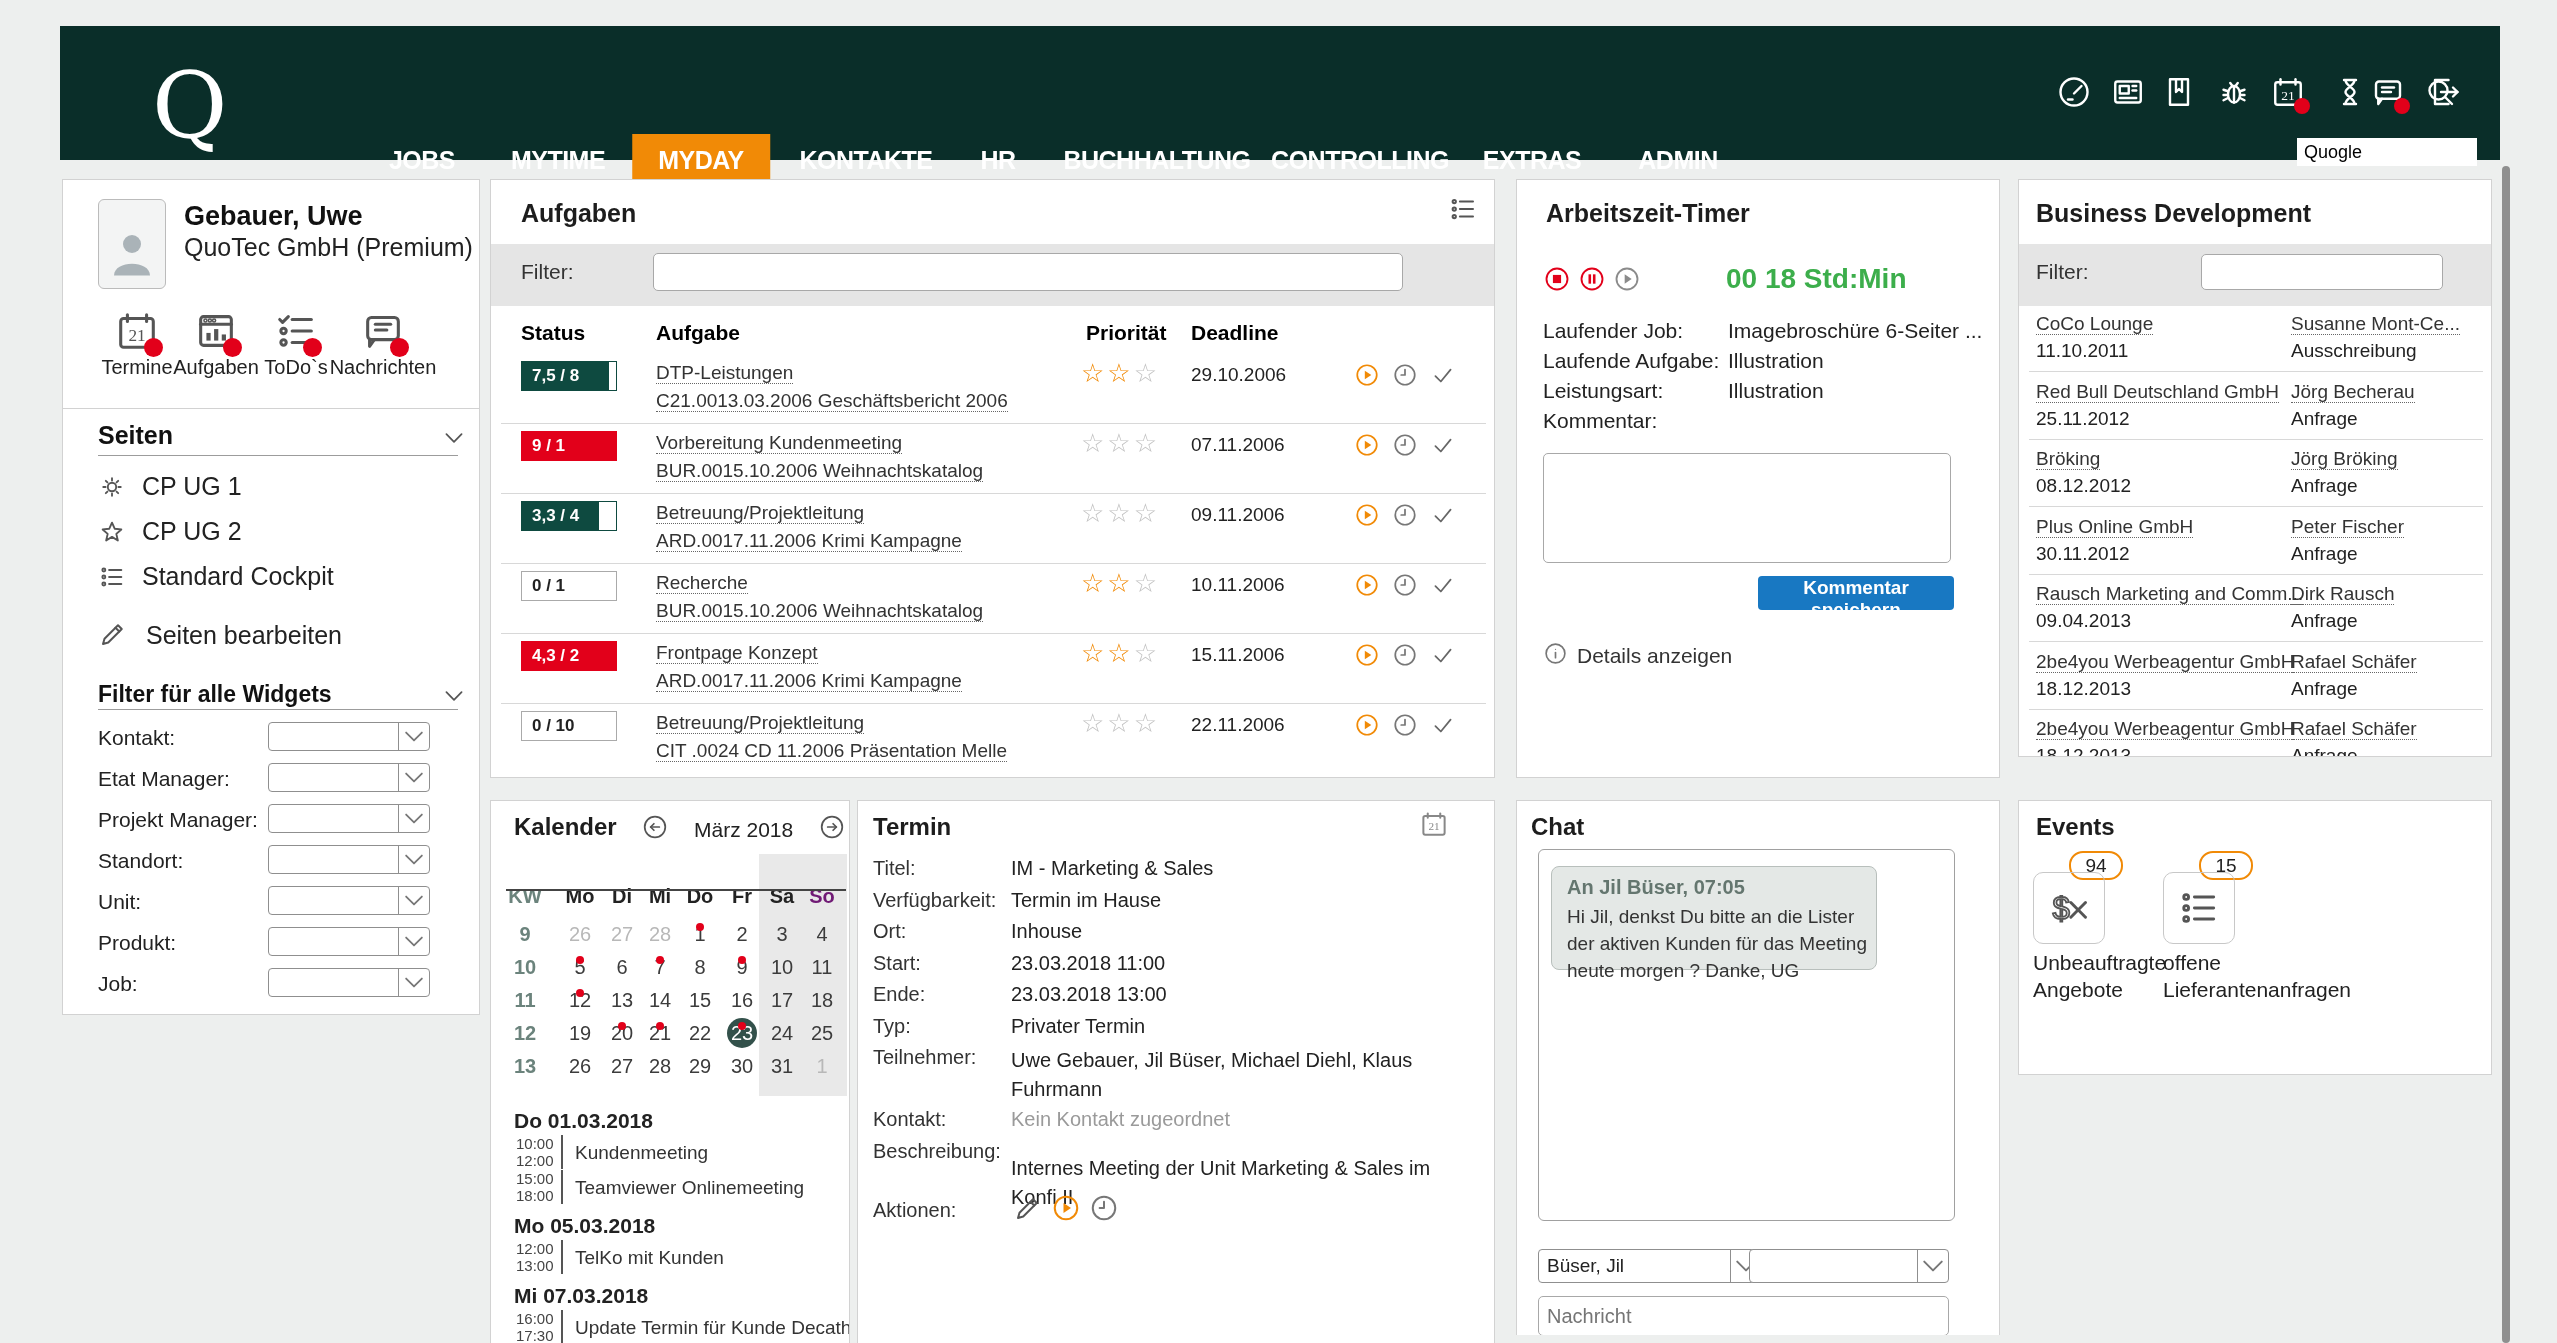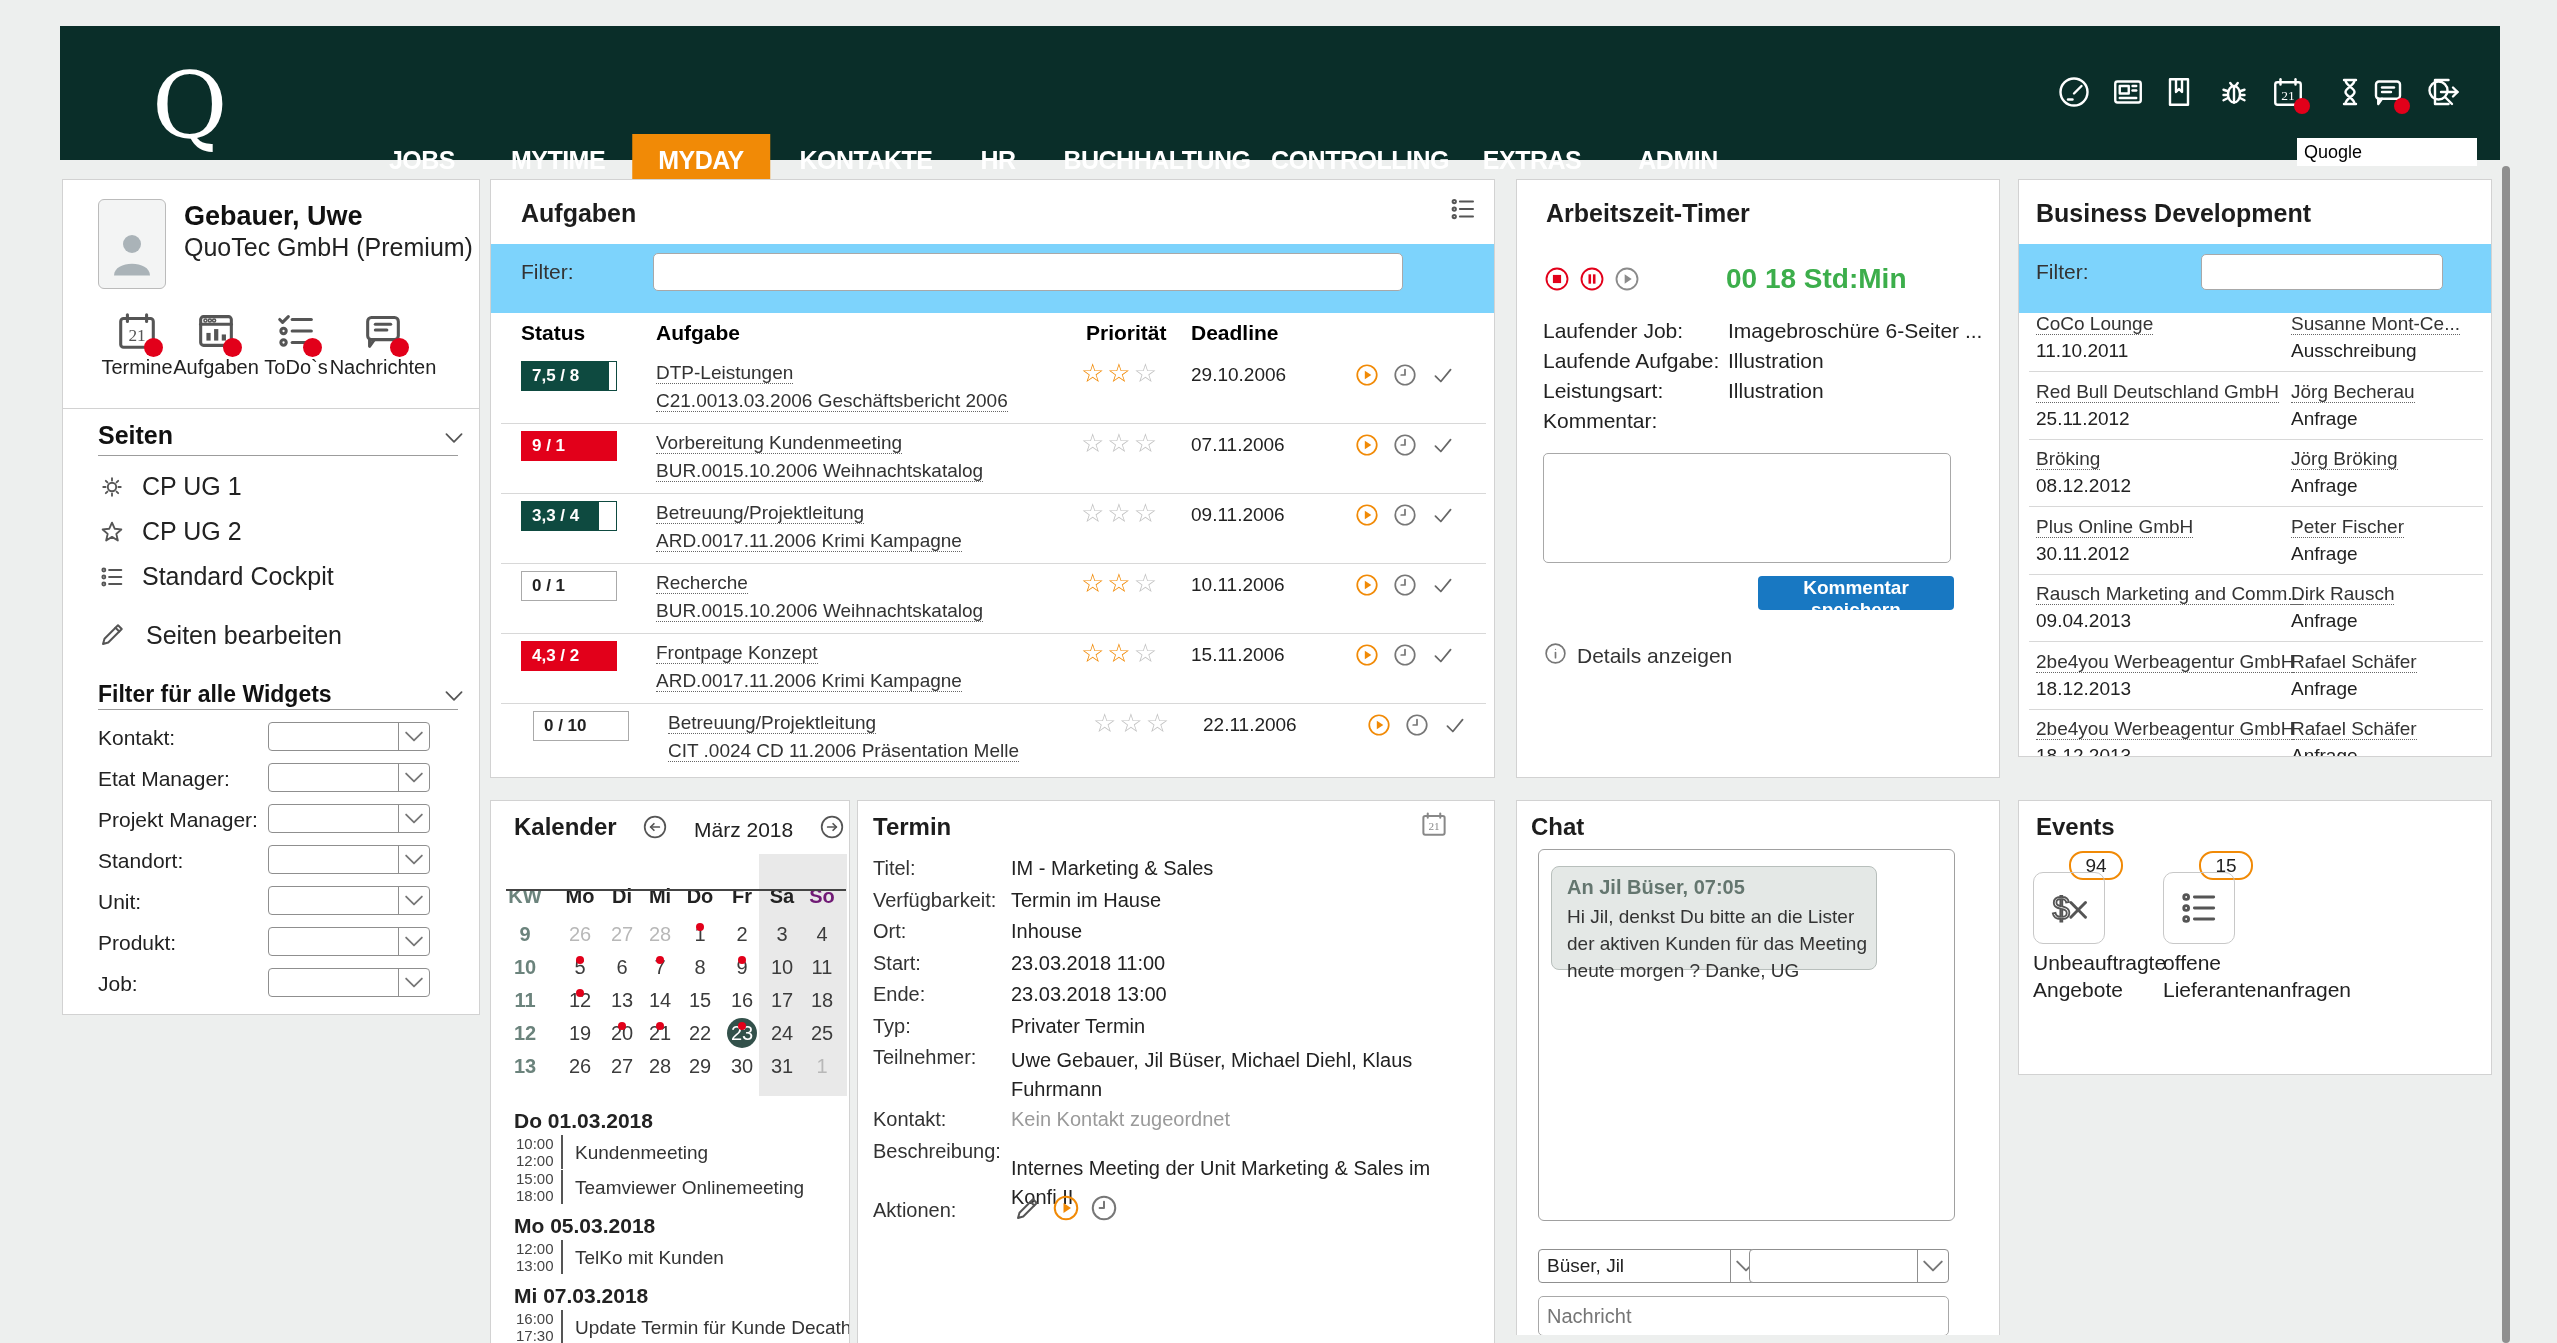--- a/index.html
+++ b/index.html
@@ -12,21 +12,21 @@
   #logo{left:92px;top:30px;color:#fff;font-family:"DejaVu Serif",serif;font-size:92px;line-height:100px;}
   .navitem{top:108px;height:52px;line-height:52px;color:#fff;font-weight:bold;font-size:25px;transform:translateX(-50%);letter-spacing:-0.5px;white-space:nowrap;cursor:pointer;}
   .navitem.active{background:#f18a06;padding:0 26px;}
   .hicon{top:48px;width:36px;height:36px;color:#fff;cursor:pointer;}
   .hicon svg{width:36px;height:36px;}
   .reddot{position:absolute;background:#e2001a;border-radius:50%;}
   #hsearch{left:2237px;top:112px;width:180px;height:28px;border:1px solid #fff;background:#fff;font-size:18px;padding:0 6px;box-sizing:border-box;font-family:"Liberation Sans",sans-serif;}
   
   .lbl{font-size:21px;color:#333;white-space:nowrap;}
   .link{color:#333;border-bottom:1px dotted #666;cursor:pointer;white-space:nowrap;}
-  .strip{position:absolute;left:0;right:0;height:69px;background:#7dd3fc;}
+  .strip{position:absolute;left:0;right:0;height:62px;background:#e5e5e5;}
   .finput{position:absolute;background:#fff;border:1px solid #a8a8a8;border-radius:5px;box-sizing:border-box;font-size:19px;padding:0 8px;font-family:"Liberation Sans",sans-serif;}
   .sep{position:absolute;height:1px;background:#d8d8d8;}
   .ddl{position:absolute;background:#fff;border:1px solid #8f8f8f;border-radius:4px;box-sizing:border-box;display:flex;align-items:center;cursor:pointer;}
   .ddl .txt{flex:1;font-size:19px;color:#222;padding:0 8px;overflow:hidden;white-space:nowrap;}
   .ddl .chev{width:30px;align-self:stretch;border-left:1px solid #8f8f8f;display:flex;align-items:center;justify-content:center;color:#777;}
   .chev svg{width:18px;height:18px;}
   
   .badge{position:absolute;width:96px;height:30px;box-sizing:border-box;font-size:17px;font-weight:bold;text-align:center;line-height:28px;overflow:hidden;}
   .star{font-size:26px;line-height:26px;}
   .rowicon{position:absolute;width:26px;height:26px;}
@@ -408,21 +408,21 @@
             </svg></div>
           <div class="rowicon" style="left: 901px; top: 3px; color: rgb(119, 119, 119);"><svg viewBox="0 0 24 24" style="width:100%;height:100%">
               <circle cx="12" cy="12" r="9" fill="none" stroke="currentColor" stroke-width="1.6" stroke-linecap="round" stroke-linejoin="round"></circle>
               <path d="M12 7 V12 H8.5" fill="none" stroke="currentColor" stroke-width="1.6" stroke-linecap="round" stroke-linejoin="round"></path>
             </svg></div>
           <div class="rowicon" style="left: 939px; top: 3px; color: rgb(102, 102, 102);"><svg viewBox="0 0 24 24" style="width:100%;height:100%">
               <polyline points="5,13 10,18 19,7" fill="none" stroke="currentColor" stroke-width="1.6" stroke-linecap="round" stroke-linejoin="round"></polyline>
             </svg></div>
           <div class="sep" style="left: 10px; top: 64px; width: 985px;"></div>
         </div>
-        <div class="abs" style="left: 12px; top: 529px; width: 1005px; height: 70px;">
+        <div class="abs" style="left: 0px; top: 529px; width: 1005px; height: 70px;">
           <div class="badge" style="left: 30px; top: 2px; border: 1px solid rgb(170, 170, 170); background: rgb(255, 255, 255);">
             <div class="abs" style="left: 0px; top: 0px; width: 100%; text-align: left; padding-left: 10px; box-sizing: border-box; color: rgb(34, 34, 34);">0 / 10</div>
           </div>
           <div class="abs" style="left: 165px; top: 3px; font-size: 19px;"><span class="link">Betreuung/Projektleitung</span></div>
           <div class="abs" style="left: 165px; top: 31px; font-size: 19px;"><span class="link">CIT .0024 CD 11.2006 Präsentation Melle</span></div>
           <div class="abs" style="left: 590px; top: 1px; letter-spacing: 3px;"><span class="star" style="color:#c2c2c2">☆</span><span class="star" style="color:#c2c2c2">☆</span><span class="star" style="color:#c2c2c2">☆</span></div>
           <div class="abs" style="left: 700px; top: 5px; font-size: 19px; color: rgb(34, 34, 34);">22.11.2006</div>
           <div class="rowicon" style="left: 863px; top: 3px; color: rgb(241, 138, 6);"><svg viewBox="0 0 24 24" style="width:100%;height:100%">
               <circle cx="12" cy="12" r="9" fill="none" stroke="currentColor" stroke-width="1.6" stroke-linecap="round" stroke-linejoin="round"></circle>
               <polygon points="10,8 16,12 10,16" fill="currentColor"></polygon>

